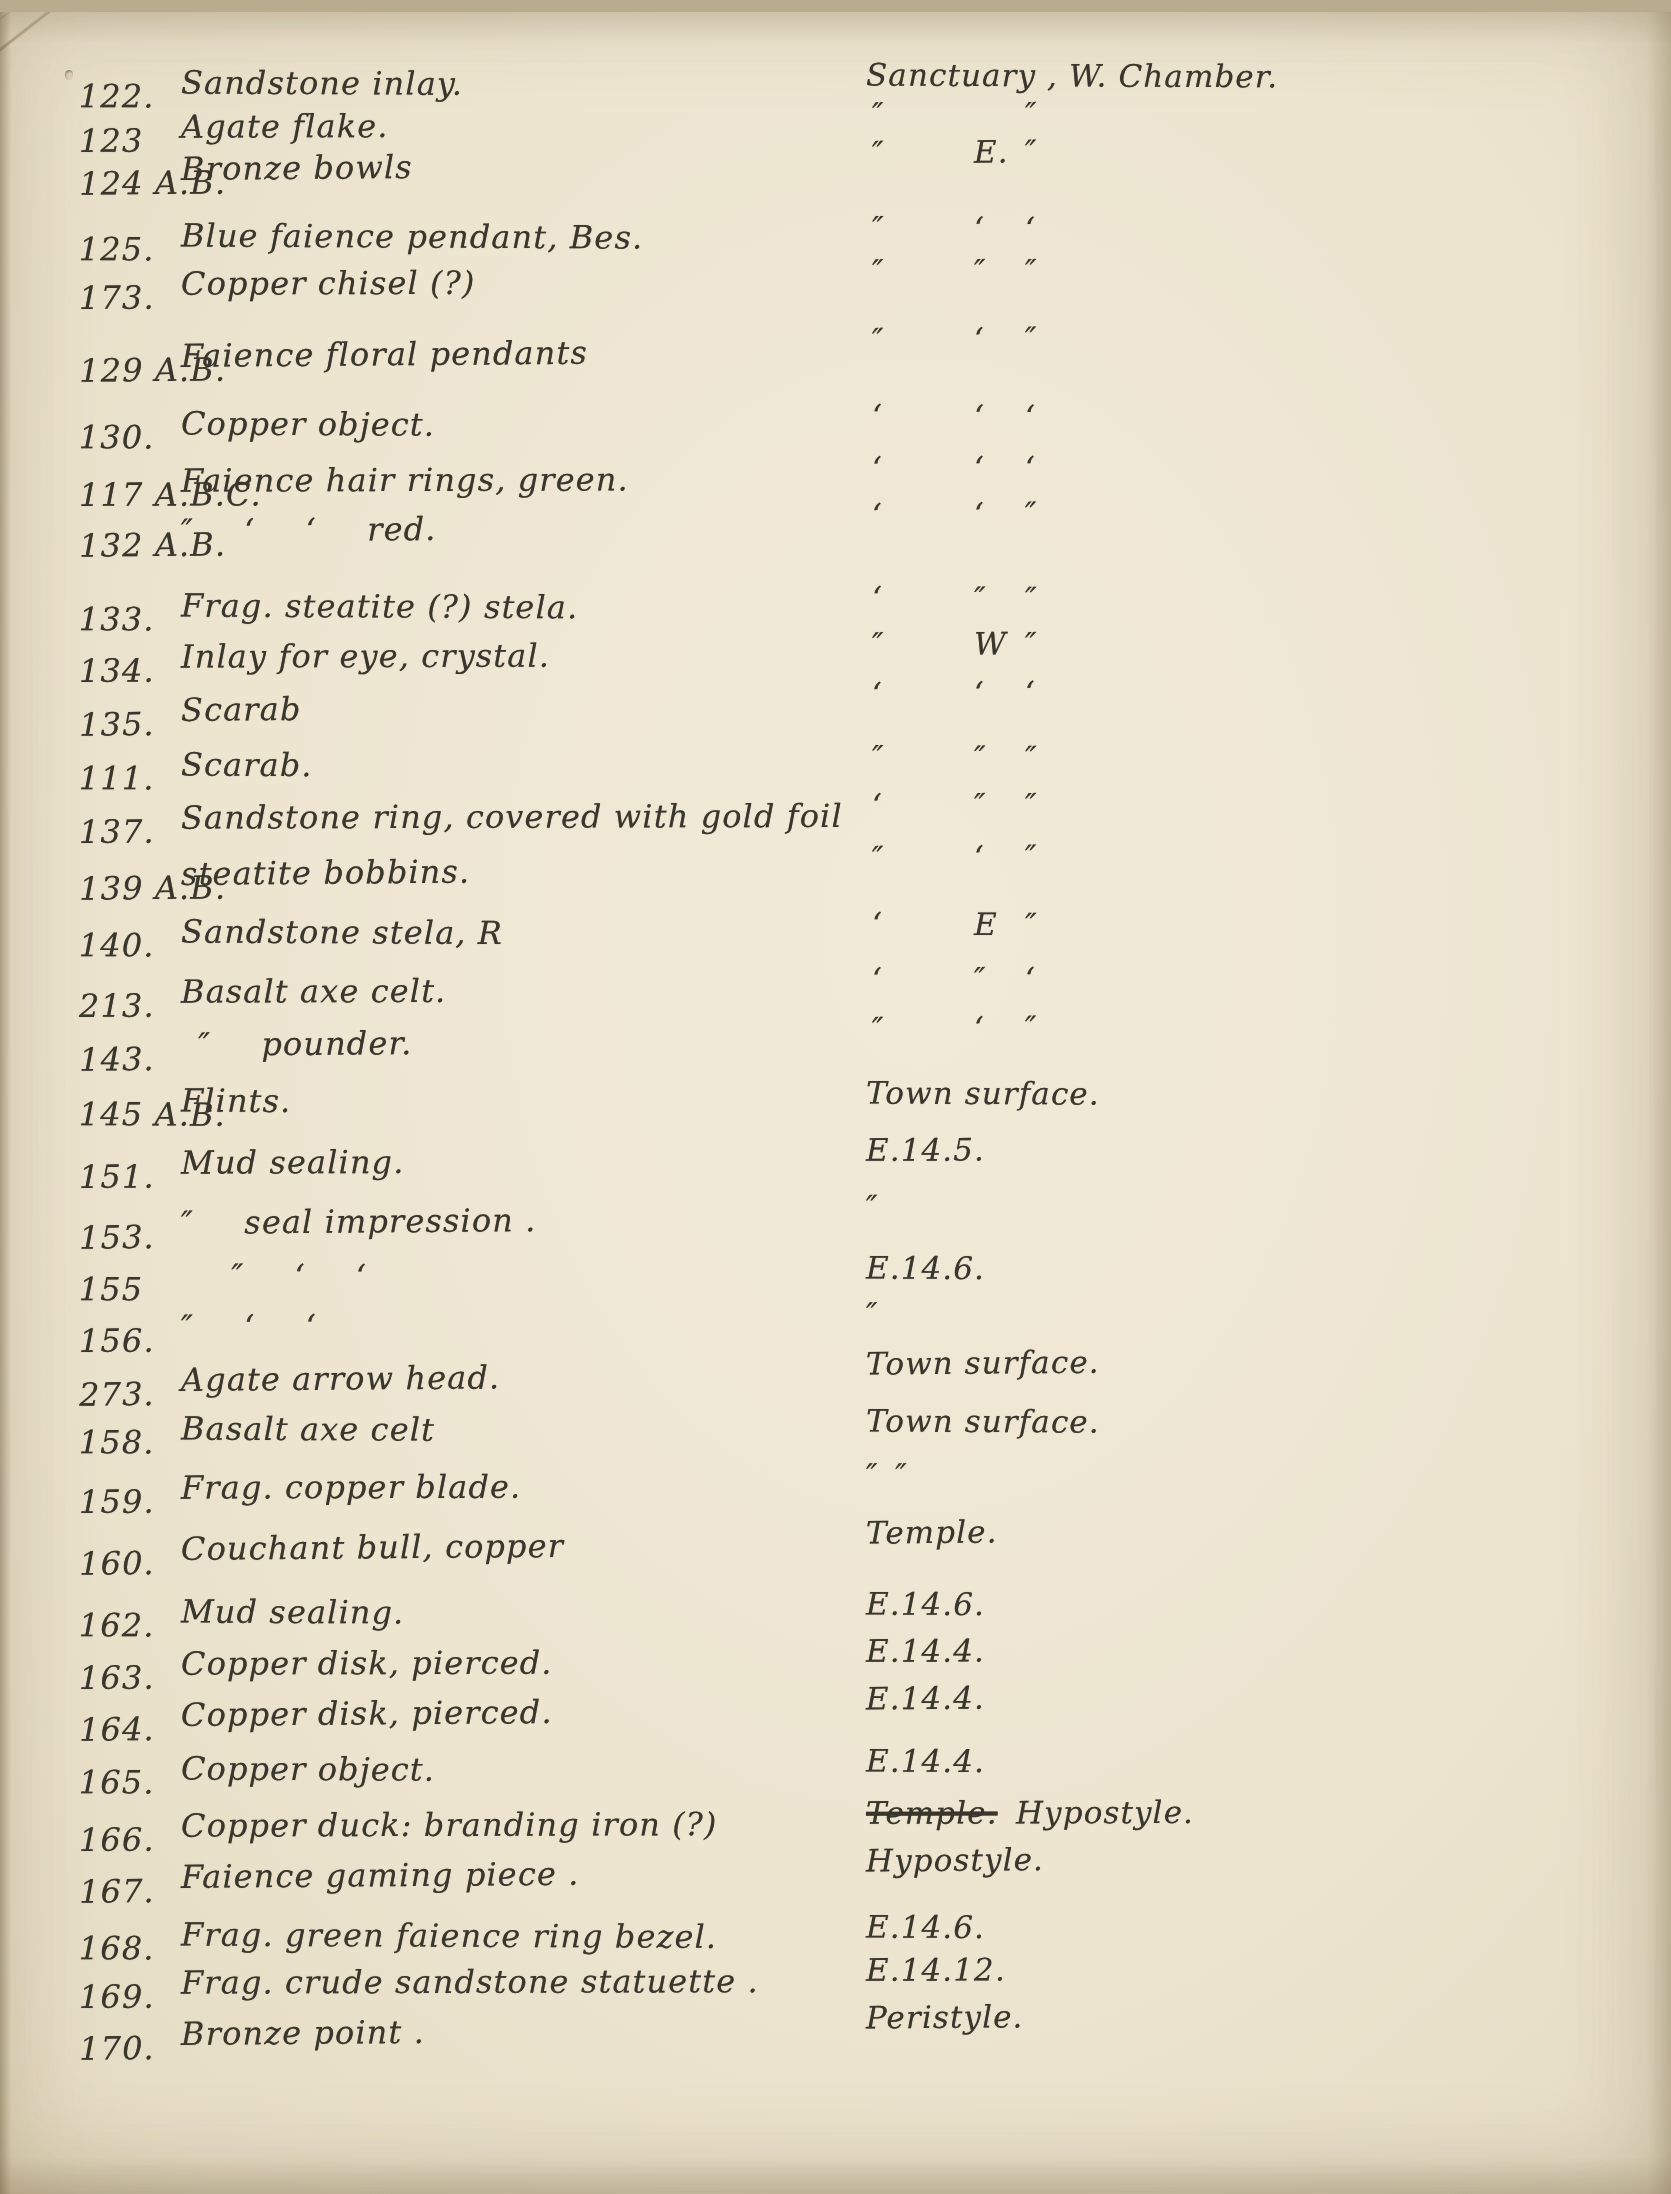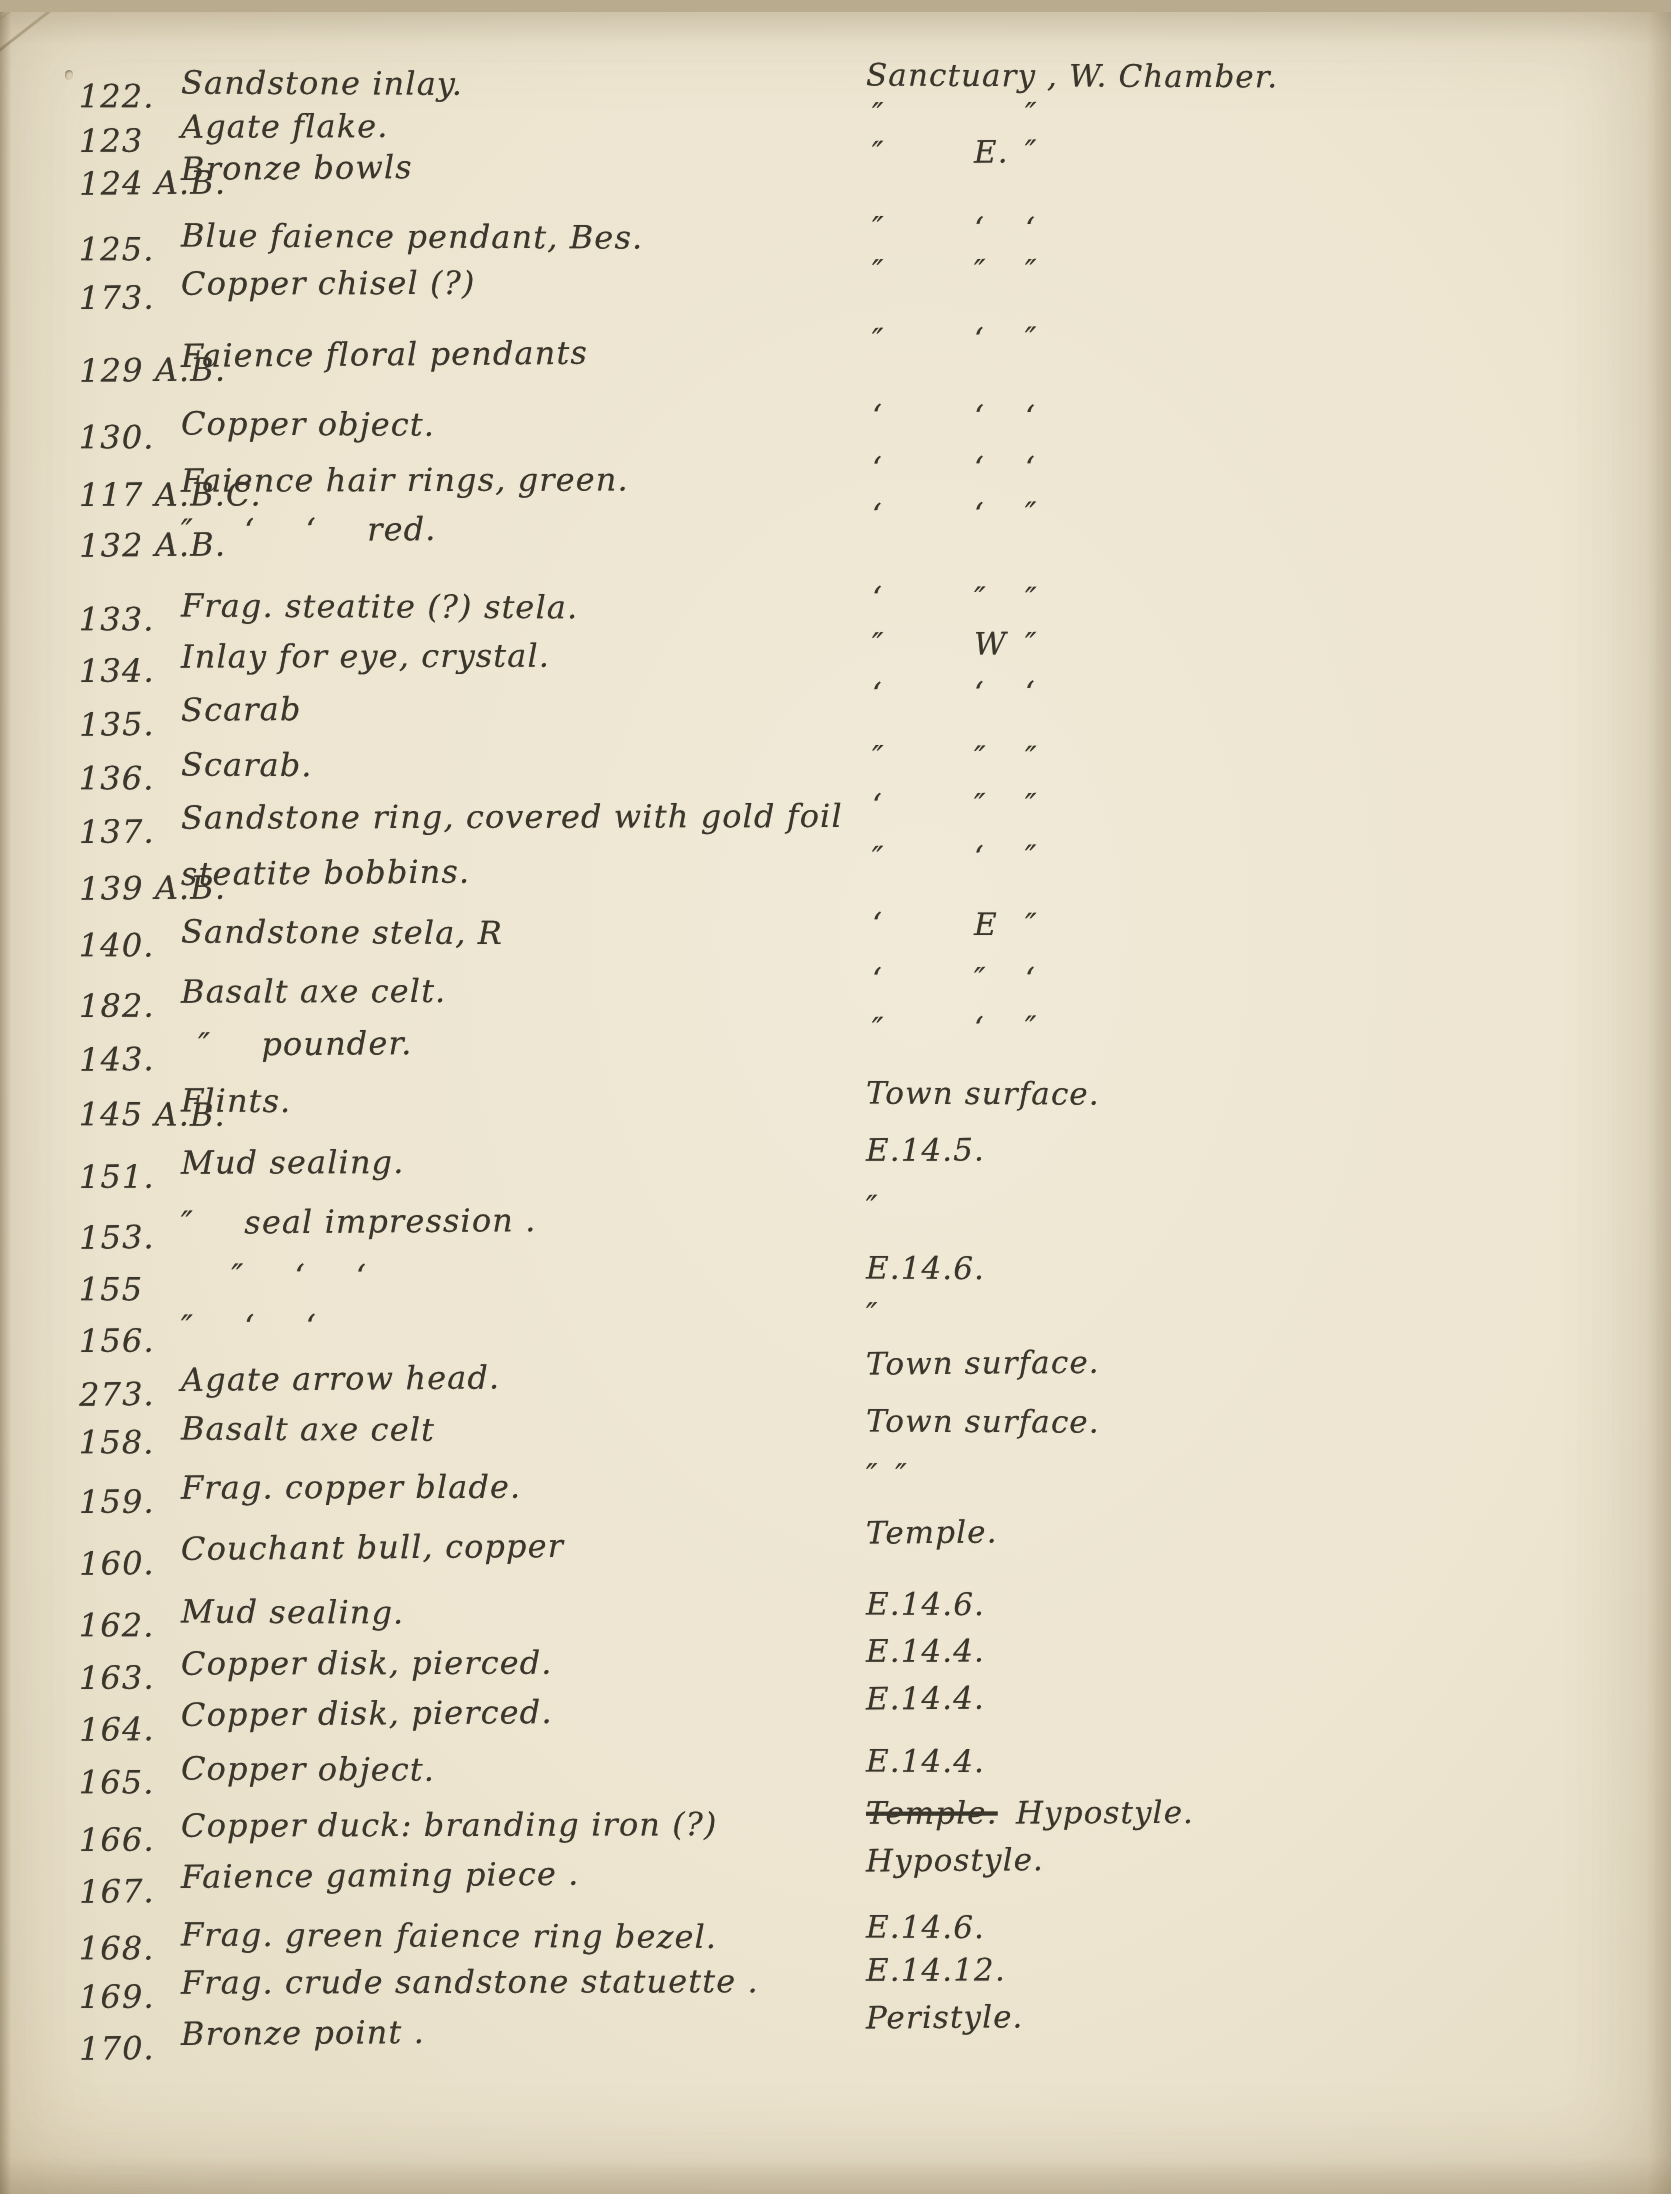--- a/index.html
+++ b/index.html
@@ -127,21 +127,21 @@
         <span class="lc3">″</span>
       </div>
       <div class="row" style="top: 694px;">
         <span class="no">135.</span>
         <span class="desc">Scarab</span>
         <span class="lc1">ʻ</span>
         <span class="lc2">ʻ</span>
         <span class="lc3">ʻ</span>
       </div>
       <div class="row" style="top: 747px;">
-        <span class="no">136.</span>
+        <span class="no">111.</span>
         <span class="desc">Scarab.</span>
         <span class="lc1">″</span>
         <span class="lc2">″</span>
         <span class="lc3">″</span>
       </div>
       <div class="row" style="top: 801px;">
         <span class="no">137.</span>
         <span class="desc">Sandstone ring, covered with gold foil</span>
         <span class="lc1">ʻ</span>
         <span class="lc2">″</span>
@@ -155,21 +155,21 @@
         <span class="lc3">″</span>
       </div>
       <div class="row" style="top: 914px;">
         <span class="no">140.</span>
         <span class="desc">Sandstone stela, R </span>
         <span class="lc1">ʻ</span>
         <span class="lc2">E</span>
         <span class="lc3">″</span>
       </div>
       <div class="row" style="top: 975px;">
-        <span class="no">182.</span>
+        <span class="no">213.</span>
         <span class="desc">Basalt axe celt.</span>
         <span class="lc1">ʻ</span>
         <span class="lc2">″</span>
         <span class="lc3">ʻ</span>
       </div>
       <div class="row" style="top: 1029px;">
         <span class="no">143.</span>
         <span class="desc"> ″  pounder.</span>
         <span class="lc1">″</span>
         <span class="lc2">ʻ</span>

